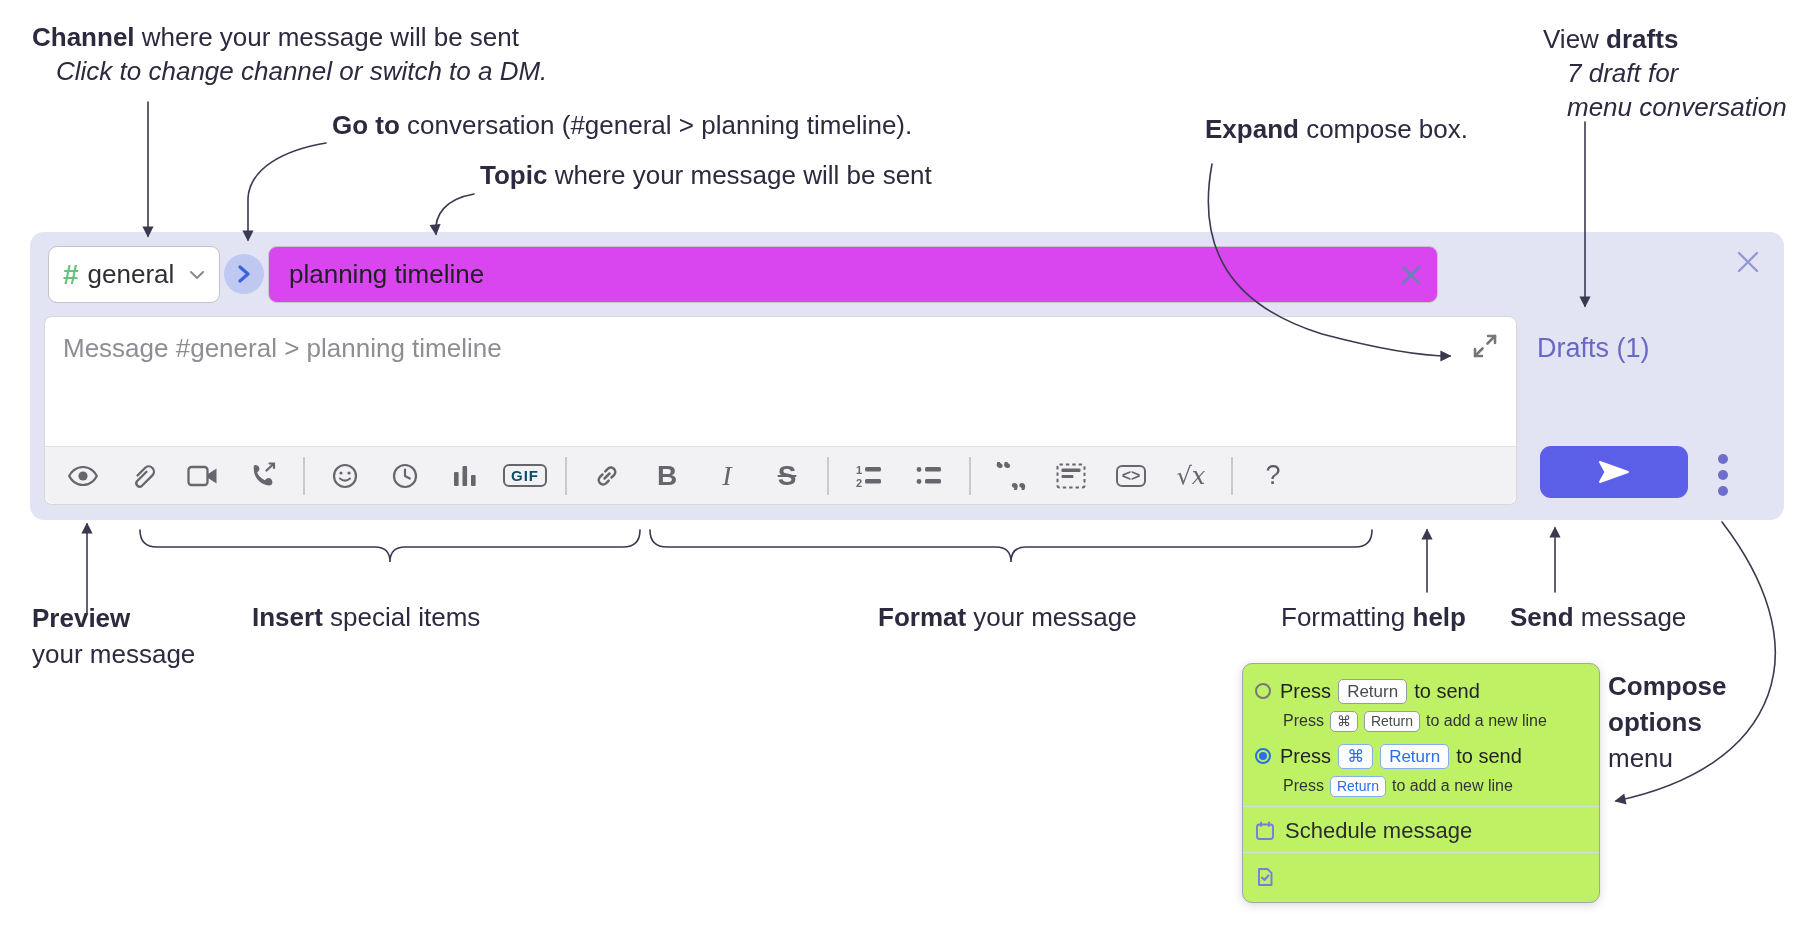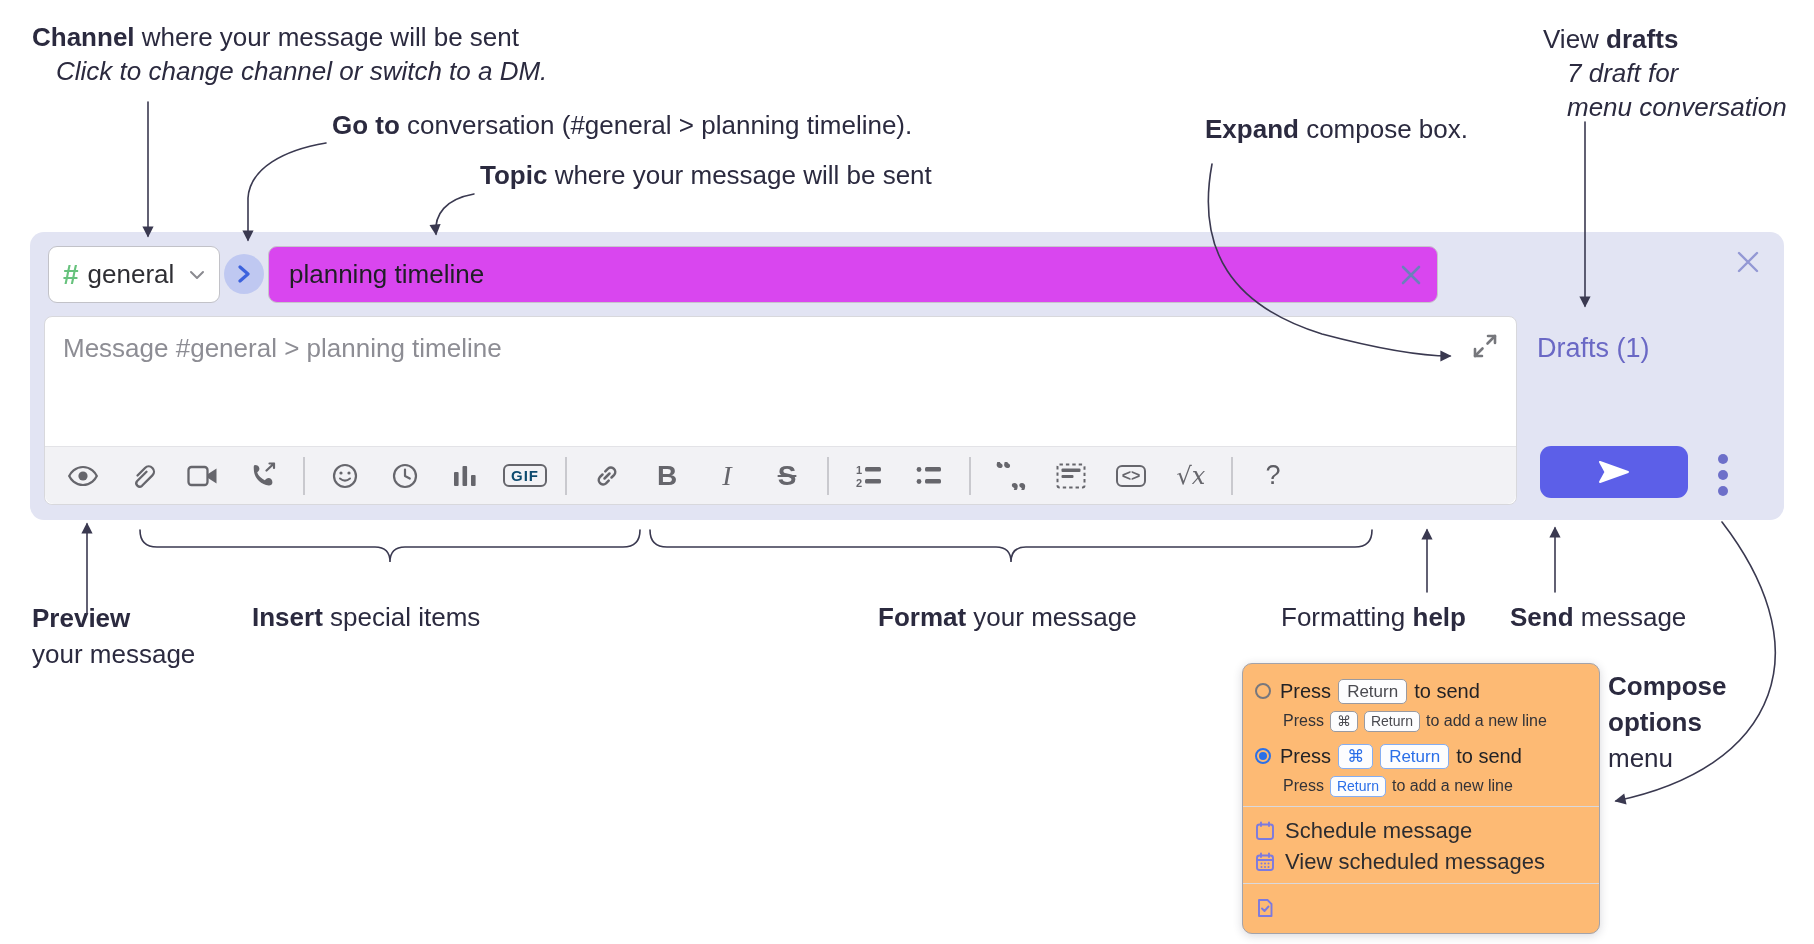--- a/index.html
+++ b/index.html
@@ -46,21 +46,21 @@
   .code-box{border:2.4px solid #66666c;border-radius:6px;padding:0 4px;font-size:16px;font-weight:700;color:#66666c;}
   .math-text{font-size:24px;color:#66666c;font-style:italic;font-family:"DejaVu Serif","Liberation Serif",serif;}
   .help-text{font-size:27px;color:#5d5d63;}
 
   .drafts-link{position:absolute;left:1507px;top:101px;font-size:27px;color:#6a68c5;cursor:pointer;}
   .send-btn{position:absolute;left:1510px;top:214px;width:148px;height:52px;background:#5c5fe8;border-radius:11px;display:flex;align-items:center;justify-content:center;cursor:pointer;}
   .ellipsis{position:absolute;left:1688px;top:222px;display:flex;flex-direction:column;gap:6px;cursor:pointer;}
   .ellipsis i{width:10px;height:10px;border-radius:50%;background:#6d6fc9;}
 
   
-  .popup{position:absolute;left:1242px;top:663px;width:358px;box-sizing:border-box;background:#fdba74;border:1.5px solid #a3a3aa;border-radius:10px;box-shadow:0 2px 10px rgba(40,40,60,.18);padding:12px 14px 10px 12px;z-index:20;}
+  .popup{position:absolute;left:1242px;top:663px;width:358px;box-sizing:border-box;background:#bef264;border:1.5px solid #a3a3aa;border-radius:10px;box-shadow:0 2px 10px rgba(40,40,60,.18);padding:12px 14px 10px 12px;z-index:20;}
   .opt-row{display:flex;align-items:center;gap:9px;cursor:pointer;height:30px;}
   .opt-text{display:flex;align-items:center;gap:7px;font-size:20px;color:#222226;}
   .opt-sub{display:flex;align-items:center;gap:6px;font-size:16px;color:#333338;margin:3px 0 8px 28px;height:24px;}
   .radio{width:16px;height:16px;border-radius:50%;border:2px solid #77777d;box-sizing:border-box;flex:0 0 auto;}
   .radio.sel{border-color:#2b70e8;position:relative;}
   .radio.sel::after{content:"";position:absolute;left:2px;top:2px;width:8px;height:8px;border-radius:50%;background:#2b70e8;}
   kbd{font-family:inherit;display:inline-block;border:1.2px solid #9a9aa0;border-radius:5px;background:#fdfdfe;color:#4a4a50;font-size:17px;line-height:23px;padding:0 8px;}
   kbd.sm{font-size:14px;line-height:19px;padding:0 6px;}
   kbd.blue{border-color:#85aef2;color:#2b6fe8;}
   .pop-div{height:1px;background:#d9d9de;margin:6px -14px 8px -12px;}
@@ -346,33 +346,20 @@
 
     <div class="pop-div"></div>
 
     <div class="menu-item">
       <svg width="20" height="20" viewBox="0 0 20 20">
           <rect x="2" y="3.5" width="16" height="14.5" rx="2.5" stroke="#7b7ae0" stroke-width="1.9" fill="none"></rect>
           <path d="M6 1.5 V5 M14 1.5 V5" stroke="#7b7ae0" stroke-width="1.9" stroke-linecap="round"></path>
         </svg>
       <span>Schedule message</span>
     </div>
-    <div class="menu-item">
-      <svg width="20" height="20" viewBox="0 0 20 20">
-          <rect x="2" y="3.5" width="16" height="14.5" rx="2.5" stroke="#7b7ae0" stroke-width="1.9" fill="none"></rect>
-          <path d="M6 1.5 V5 M14 1.5 V5 M2 8 H18" stroke="#7b7ae0" stroke-width="1.9" stroke-linecap="round"></path>
-          <circle cx="6.5" cy="11.5" r="1" fill="#7b7ae0"></circle>
-          <circle cx="10" cy="11.5" r="1" fill="#7b7ae0"></circle>
-          <circle cx="13.5" cy="11.5" r="1" fill="#7b7ae0"></circle>
-          <circle cx="6.5" cy="15" r="1" fill="#7b7ae0"></circle>
-          <circle cx="10" cy="15" r="1" fill="#7b7ae0"></circle>
-          <circle cx="13.5" cy="15" r="1" fill="#7b7ae0"></circle>
-        </svg>
-      <span>View scheduled messages</span>
-    </div>
 
     <div class="pop-div"></div>
 
     <div class="menu-item">
       <svg width="20" height="20" viewBox="0 0 20 20">
           <path d="M4 2 H12.5 L16.5 6 V18 H4 Z" stroke="#7b7ae0" stroke-width="1.9" fill="none" stroke-linejoin="round"></path>
           <path d="M7 10.5 L9.5 13 L13.5 8.5" stroke="#7b7ae0" stroke-width="1.9" fill="none" stroke-linecap="round" stroke-linejoin="round"></path>
         </svg>
     </div>
   </div>

